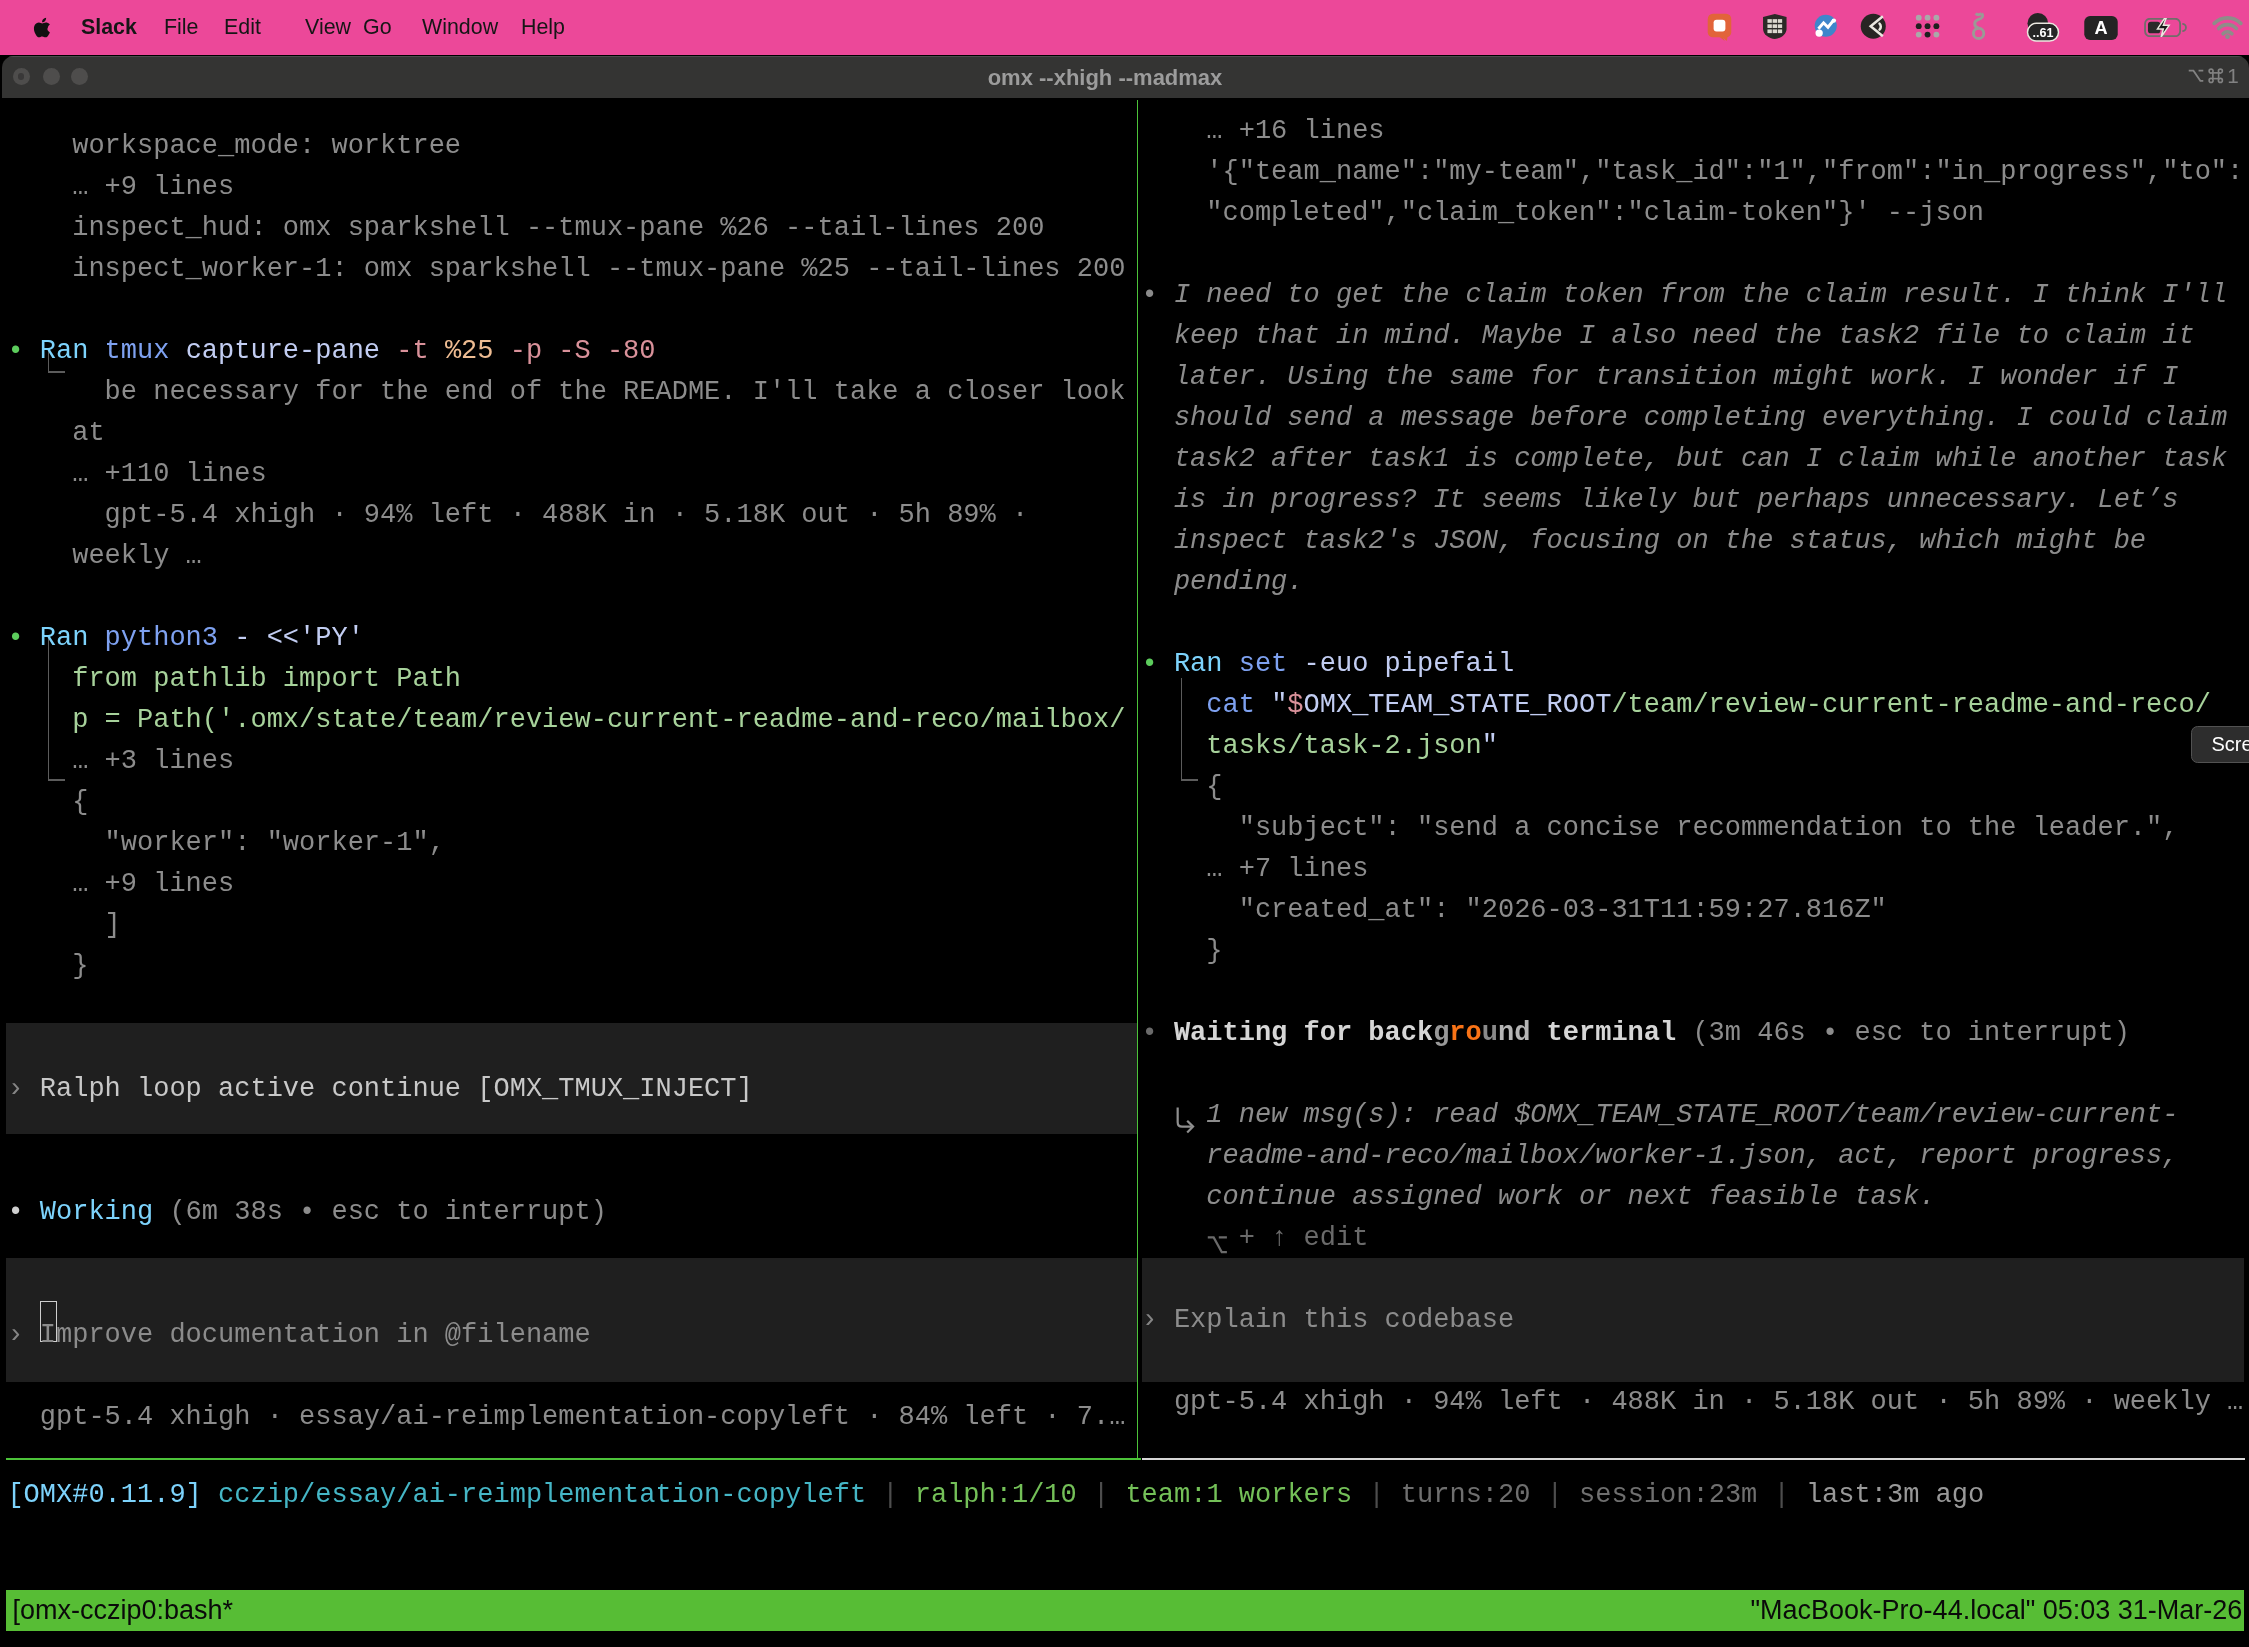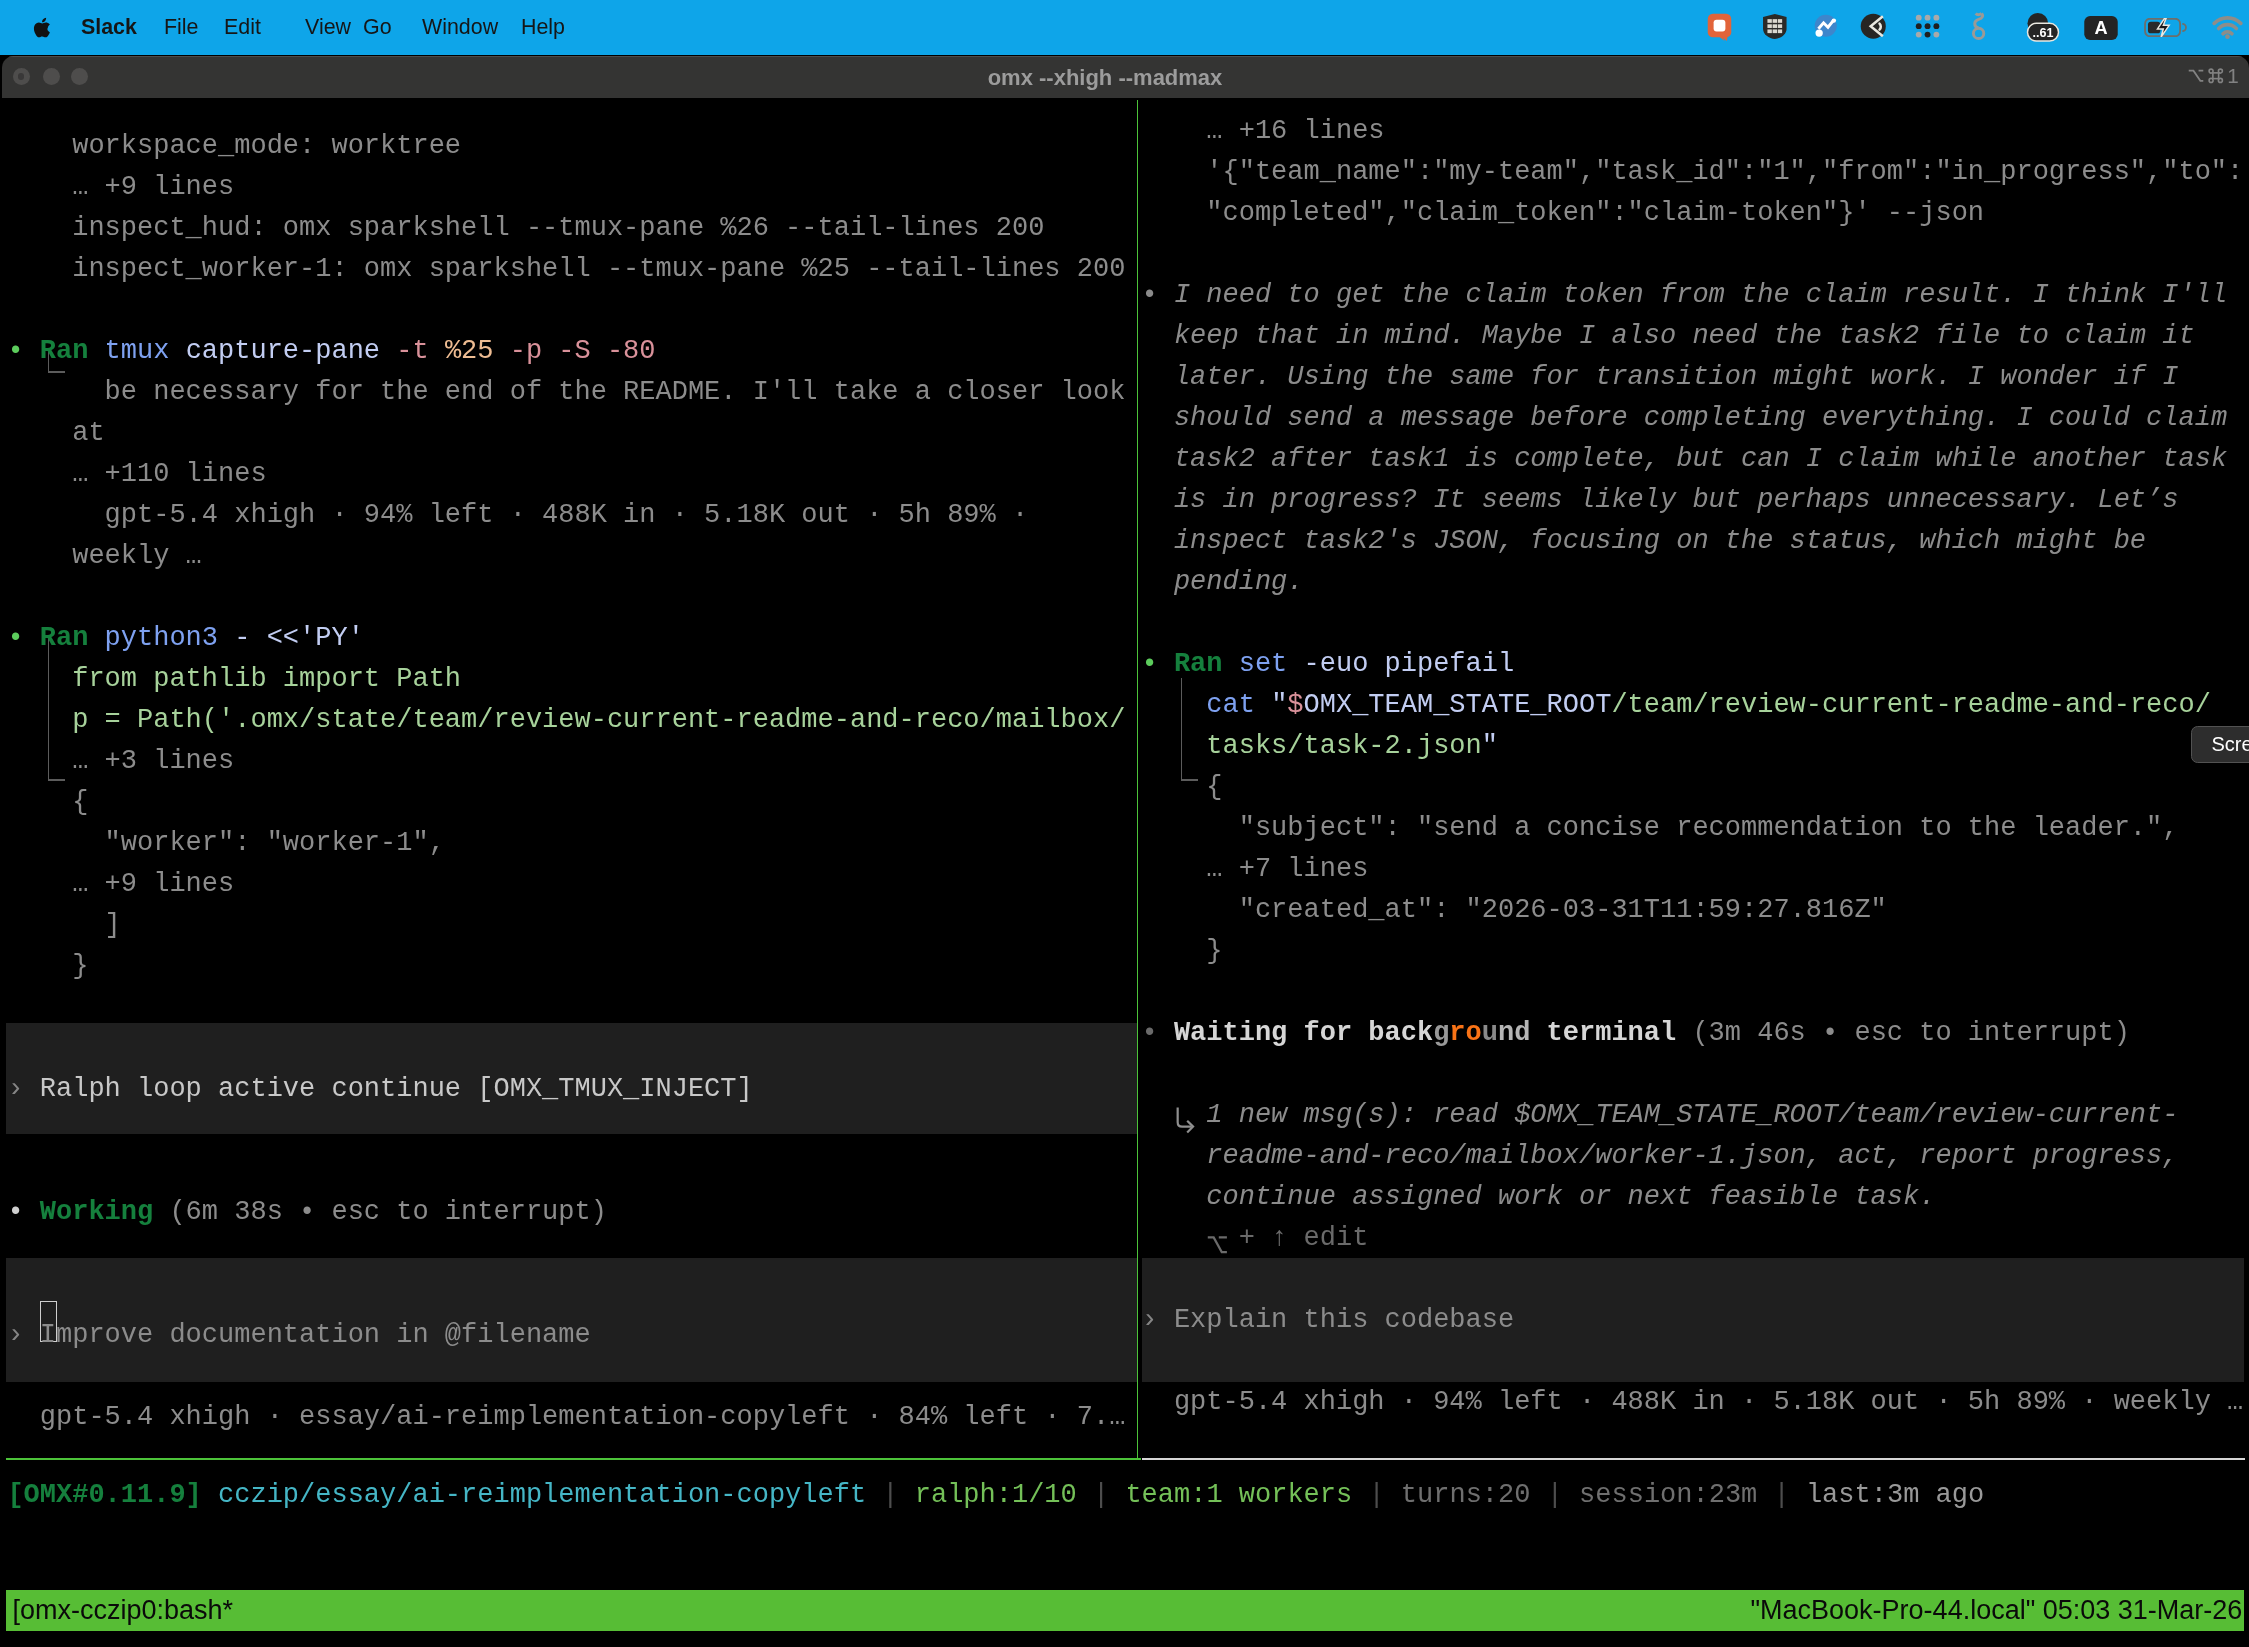--- a/index.html
+++ b/index.html
@@ -1,23 +1,23 @@
 <!DOCTYPE html>
 <html style="font-size:11.8px"><head><meta charset="utf-8"><style>
 html,body{margin:0;padding:0;width:2250px;height:1648px;background:#000;overflow:hidden}
 #page{position:absolute;inset:0;width:2250px;height:1648px;background:#000}
-#menubar{position:absolute;left:0;top:0;width:2250px;height:55px;background:#0ea5e9;font-family:"Liberation Sans",sans-serif;color:#161616}
+#menubar{position:absolute;left:0;top:0;width:2250px;height:55px;background:#ec4899;font-family:"Liberation Sans",sans-serif;color:#161616}
 .mi{position:absolute;top:0;height:55px;line-height:55px;font-size:21.4px}
 #win{position:absolute;left:1.5px;top:56px;width:2247px;height:1583px;background:#000;border-radius:11.8px;overflow:hidden}
 #titlebar{position:absolute;left:0;top:0;width:100%;height:41px;background:#343433;border-top:0.7px solid #4c4c4c}
 .tl{position:absolute;top:11px;width:17px;height:17px;border-radius:50%;background:#4e4d4c}
 #title{position:absolute;top:0;left:0;width:2207px;text-align:center;height:41px;line-height:41px;color:#9c9c9c;font-family:"Liberation Sans",sans-serif;font-weight:bold;font-size:22px}
 #hotkey{position:absolute;top:0;right:13.3px;width:47px;height:41px;color:#828282;font-family:"Liberation Sans",sans-serif}
 pre{margin:0;font-family:"Liberation Mono",monospace;font-size:27px;line-height:41px;color:#8c8c8c;position:absolute}
-.b{color:#15803d;font-weight:bold}
+.b{color:#7dd3fc;font-weight:normal}
 .wb{color:#d6d6d6;font-weight:bold}
 .gb{color:#5ccc5c}
 .blu{color:#7ea1f0}
 .lav{color:#c2cdf2}
 .pnk{color:#d9919a}
 .pch{color:#eebc92}
 .grn{color:#a7d29b}
 .dim{color:#6a6a6a}
 .it{font-style:italic}
 .wh{color:#c8c8c8}

